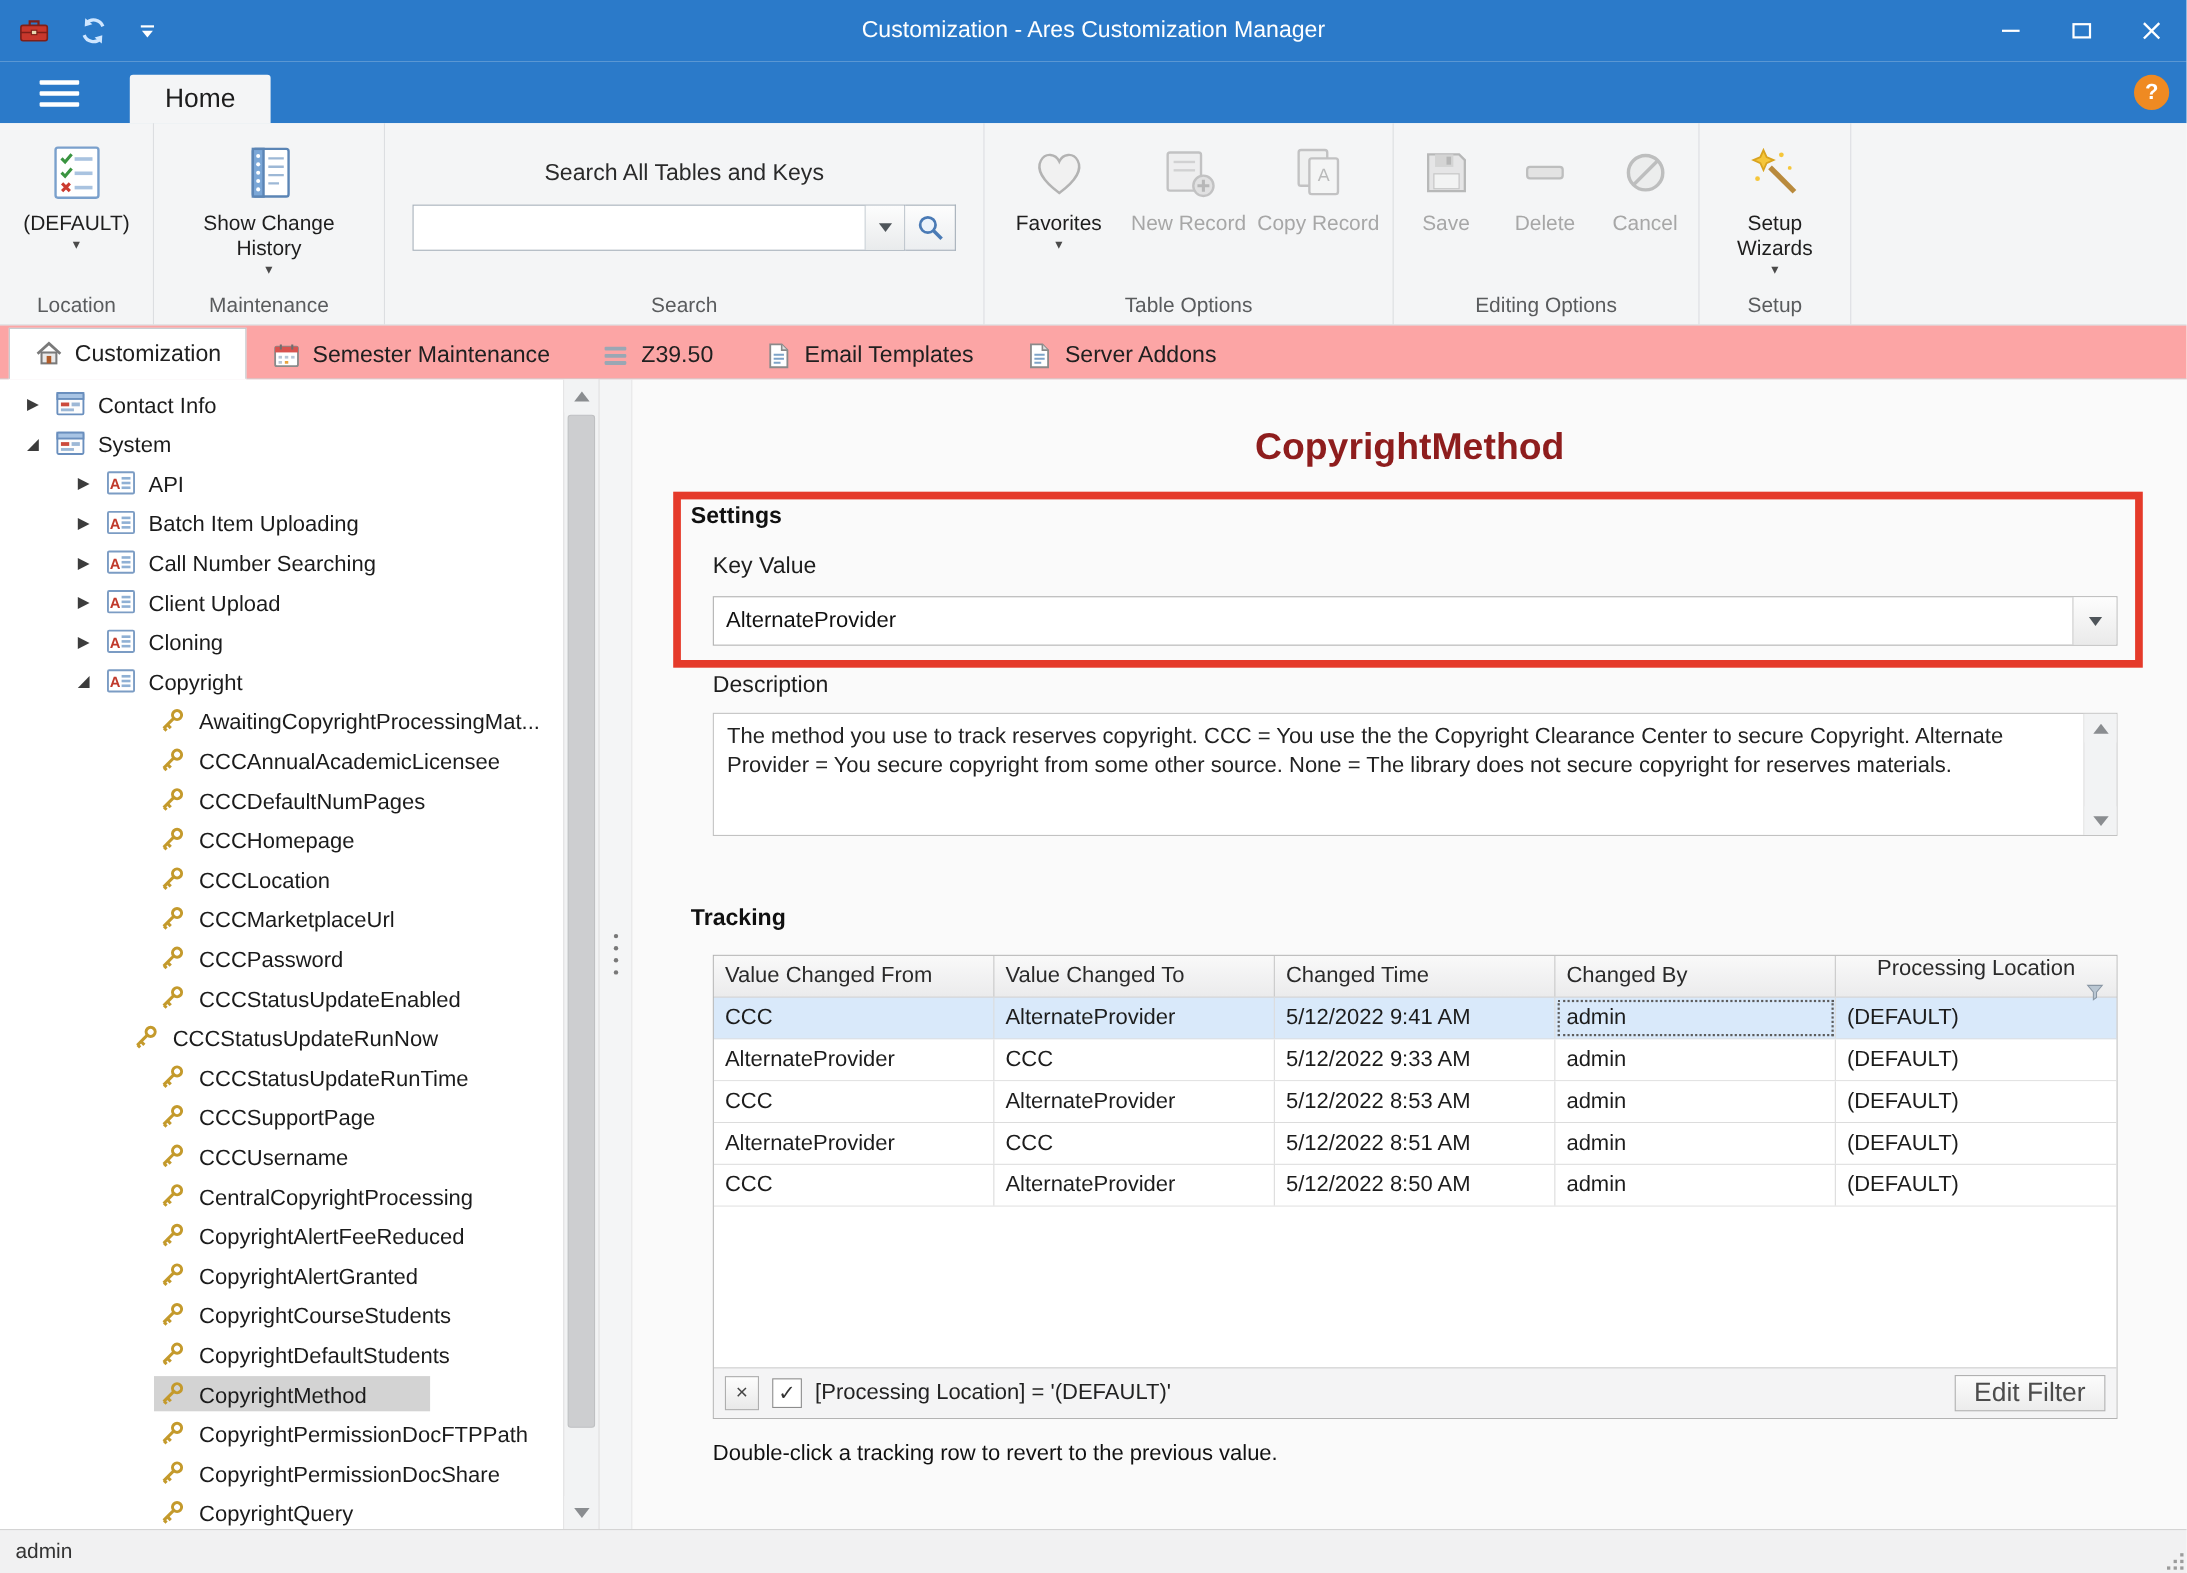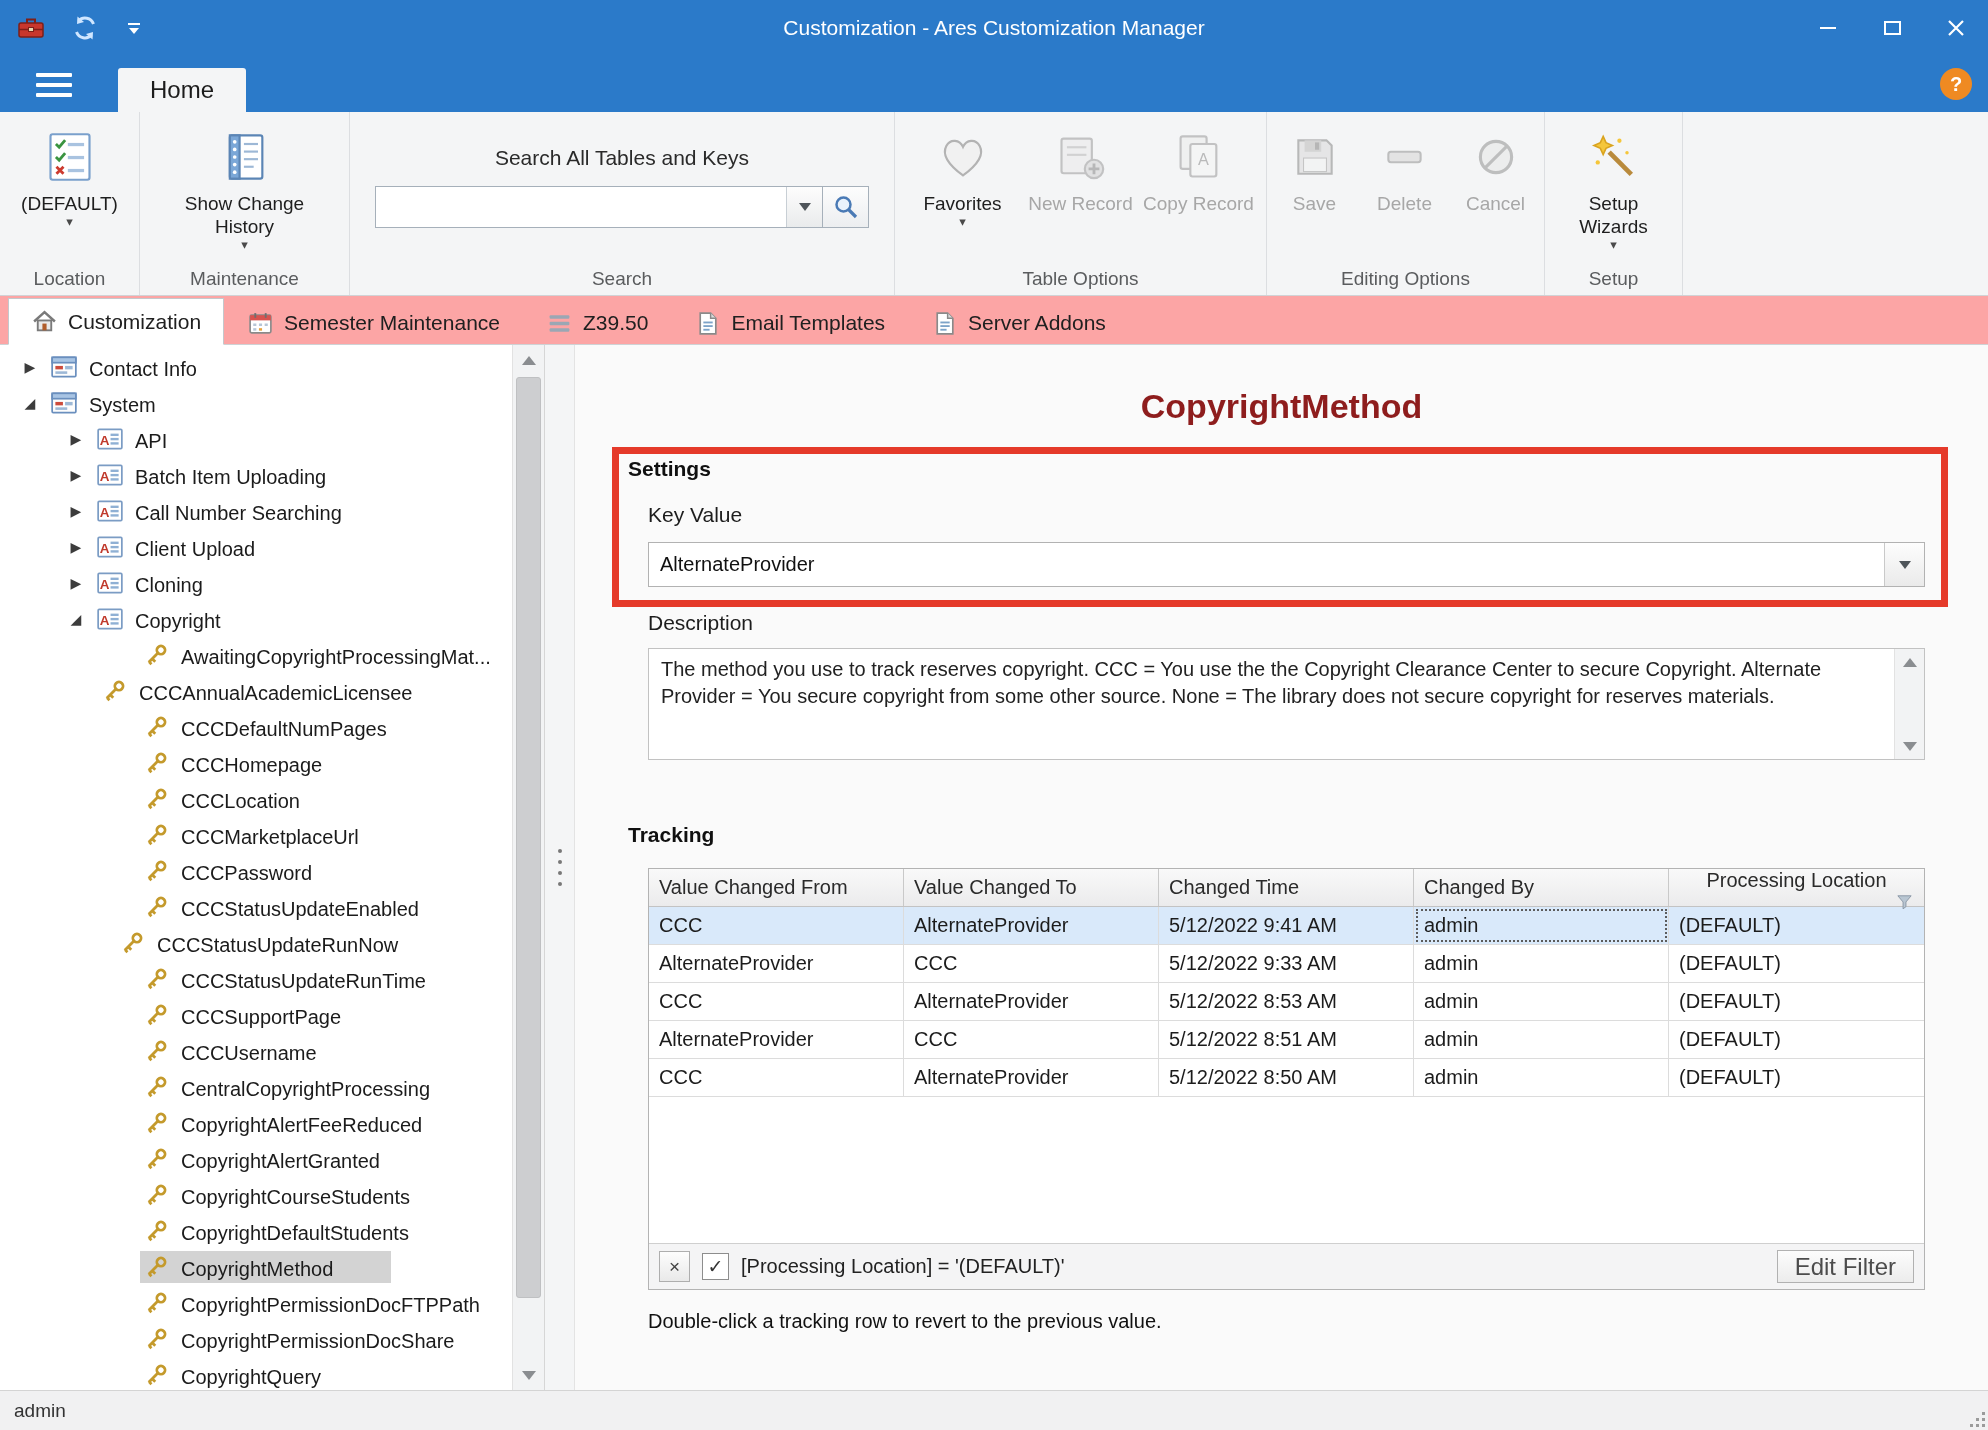--- a/index.html
+++ b/index.html
@@ -520,21 +520,21 @@
                     <circle cx="13" cy="6.5" r="3.8"></circle>
                     <line x1="13" y1="10.5" x2="13" y2="22.5"></line>
                     <line x1="13" y1="18" x2="17" y2="18"></line>
                     <line x1="13" y1="22" x2="16" y2="22"></line>
                   </g>
                 </svg>
               </span>
               <span class="tlabel">AwaitingCopyrightProcessingMat...</span>
             </span>
           </div>
-          <div class="trow" style="padding-left: 62px;">
+          <div class="trow" style="padding-left: 104px;">
             <span class="arrow"></span>
             <span class="tnode">
               <span class="ticon">
                 <svg viewBox="0 0 26 26">
                   <g transform="rotate(45 13 13)" stroke="#c49a2c" stroke-width="2.6" fill="none">
                     <circle cx="13" cy="6.5" r="3.8"></circle>
                     <line x1="13" y1="10.5" x2="13" y2="22.5"></line>
                     <line x1="13" y1="18" x2="17" y2="18"></line>
                     <line x1="13" y1="22" x2="16" y2="22"></line>
                   </g>

